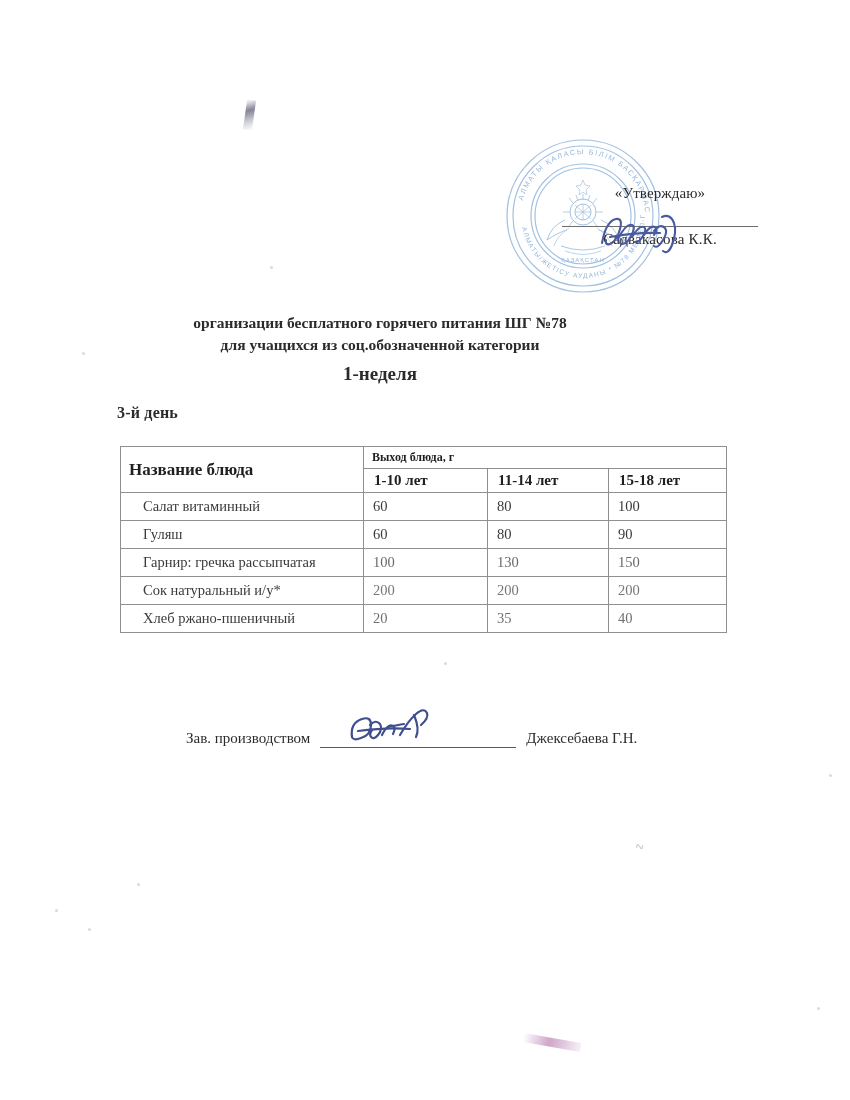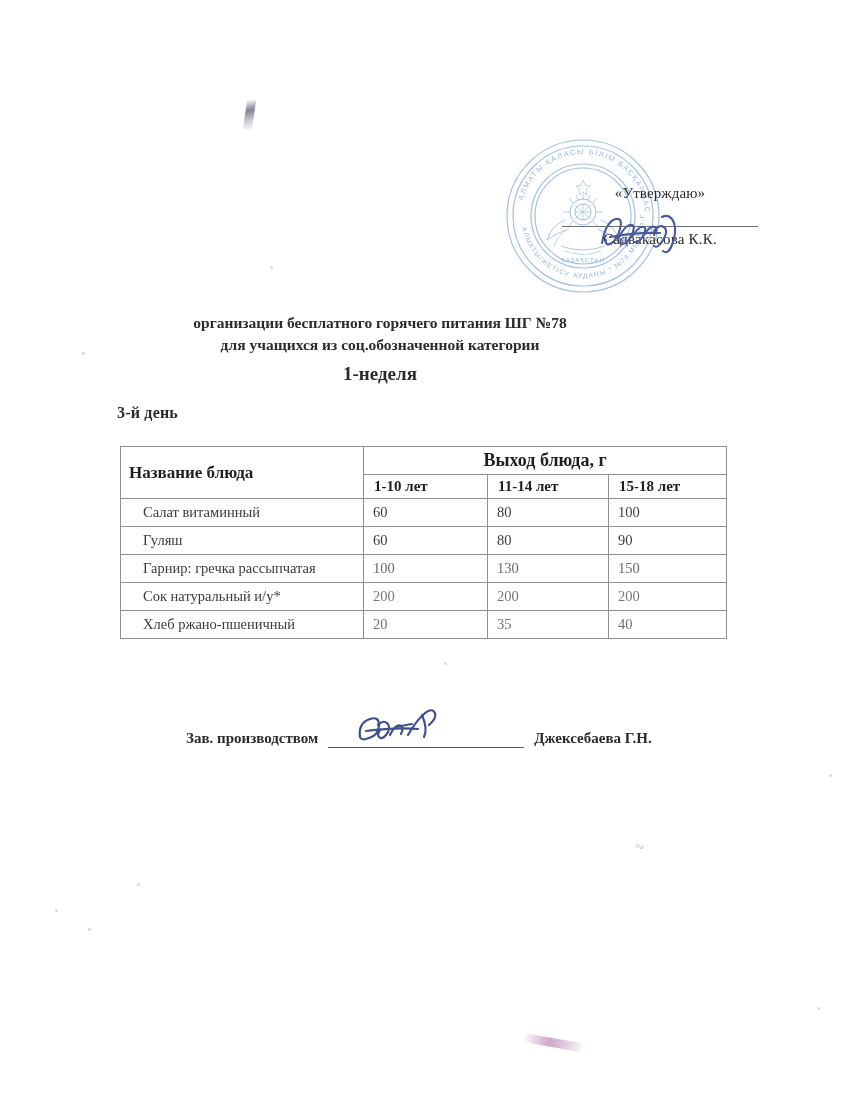--- a/index.html
+++ b/index.html
@@ -144,22 +144,22 @@
     color: #3a3a3a;
   }
   #menu-table th {
     font-weight: bold;
     color: #1f1f1f;
   }
   #menu-table .th-dish {
     font-size: 17px;
   }
   #menu-table .th-yield {
-    font-size: 18px;
-    text-align: center;
+    font-size: 12px;
+    text-align: left;
     font-weight: bold;
   }
   #menu-table .th-age {
     font-size: 15px;
     padding-left: 10px;
   }
   #menu-table tbody td {
     height: 21px;
     font-size: 14.5px;
   }
@@ -175,21 +175,21 @@
   #menu-table tbody tr:nth-child(5) td.num-cell { color: #6f6f6f; }
 
   
   #production-footer {
     position: absolute;
     left: 186px;
     top: 730px;
     display: flex;
     align-items: flex-end;
     font-size: 15px;
-    font-weight: bold;
+    font-weight: normal;
     white-space: nowrap;
   }
   #production-footer .pf-label { padding-bottom: 1px; }
   #production-footer .pf-rule {
     width: 196px;
     border-bottom: 1px solid #5a5a5a;
     height: 15px;
     margin: 0 10px;
     position: relative;
   }

